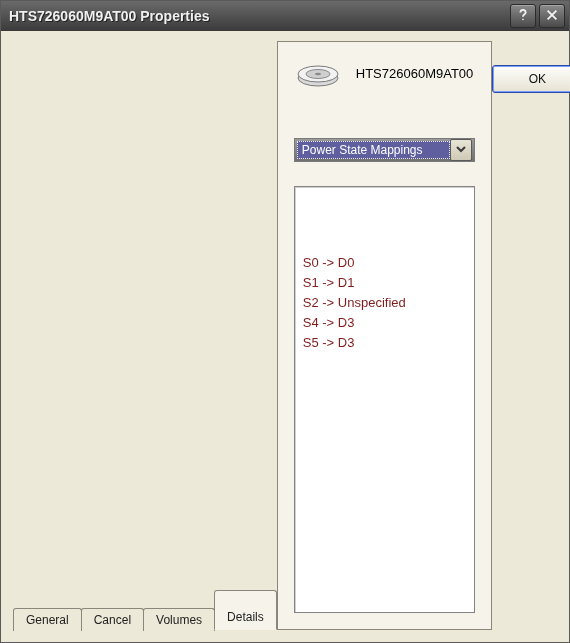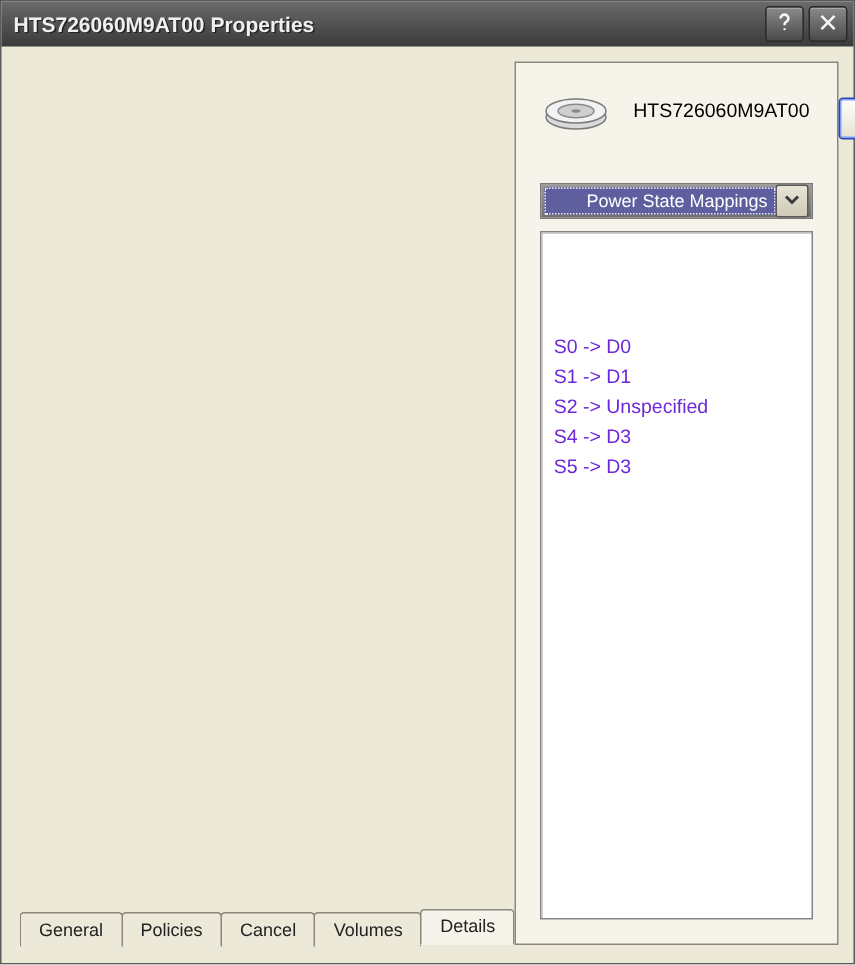--- a/index.html
+++ b/index.html
@@ -82,33 +82,34 @@
     border-top-right-radius: 3px;
     position: relative;
     top: 1px;
     color: #222;
   }
   .tab + .tab { margin-left: -1px; }
   .tab.active {
     background: #f6f4ea;
     border-bottom: 1px solid #f6f4ea;
     top: 0px;
-    padding-top: 3px;
+    padding-top: 19px;
     padding-bottom: 5px;
     z-index: 3;
   }
 
   .tabpanel {
     border: 1px solid #8a867a;
     background: #f6f4ea;
     flex: 1 1 auto;
     padding: 14px 16px 16px 16px;
     display: flex;
     flex-direction: column;
     min-height: 0;
+    gap: 16px;
   }
 
   
   .device-row {
     display: flex;
     align-items: center;
     gap: 16px;
     padding: 2px 2px 12px 2px;
   }
   .device-row .device-label {
@@ -130,21 +131,20 @@
     padding: 0 2px 0 2px;
     box-sizing: border-box;
   }
   .dropdown .dd-selected {
     flex: 1 1 auto;
     padding: 1px 4px;
     color: #fff;
     font-size: 12px;
     background: #5f5f9f; 
     border: 1px dotted #e6e6ff;
-    text-align: right;
   }
   .dd-arrow {
     width: 20px;
     height: 20px;
     border: 1px solid #5a5a5a;
     background: linear-gradient(#e8e5d7, #cfcab6);
     display: flex;
     align-items: center;
     justify-content: center;
     border-radius: 2px;
@@ -156,21 +156,21 @@
   .listbox {
     margin-top: 8px;
     border: 1px solid #848484;
     background: #ffffff;
     flex: 1 1 auto;
     padding: 6px 8px;
     box-shadow: inset 1px 1px 0 #d0d0d0;
     overflow: auto;
     font-size: 13px;
     line-height: 20px;
-    color: #6d28d9;
+    color: #7f1d1d;
     white-space: pre;
   }
   .listbox div { white-space: nowrap; }
 
   
   .button-row {
     display: flex;
     justify-content: flex-end;
     gap: 10px;
     padding-top: 24px;
@@ -215,21 +215,20 @@
             <line x1="13" y1="3" x2="3" y2="13"></line>
           </svg>
       </span>
     </div>
   </div>
 
   <div class="client">
 
     <div class="tabstrip">
       <div class="tab"><span>General</span></div>
-      <div class="tab"><span>Policies</span></div>
       <div class="tab"><span>Cancel</span></div>
       <div class="tab"><span>Volumes</span></div>
       <div class="tab active"><span>Details</span></div>
     </div>
 
     <div class="tabpanel">
 
       <div class="device-row">
         <span class="disk-icon">
           <svg viewBox="0 0 44 30">

